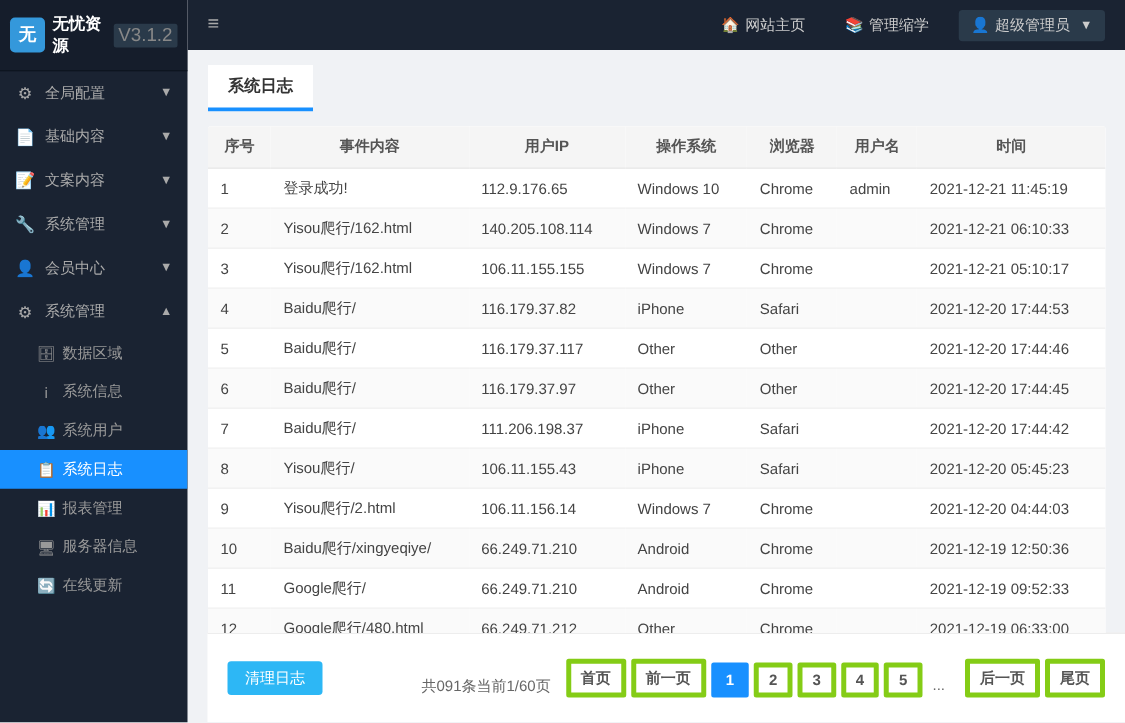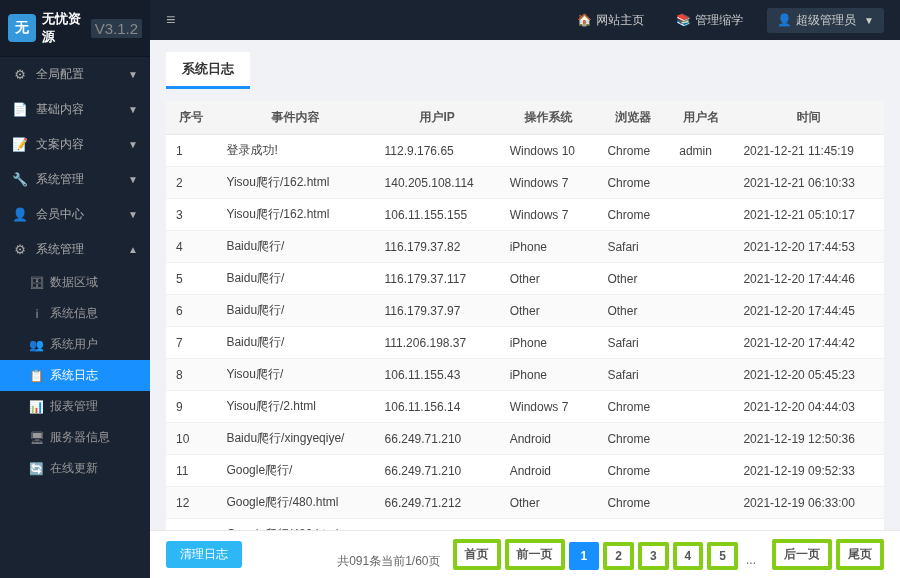--- a/index.html
+++ b/index.html
@@ -34,21 +34,21 @@
 
     
     .table-container { background: #fff; border-radius: 2px; overflow: hidden; }
     table { width: 100%; border-collapse: collapse; font-size: 12px; }
     thead tr { background: #f5f5f5; }
     th { padding: 8px 10px; text-align: center; font-weight: bold; color: #555; border-bottom: 1px solid #e8e8e8; font-size: 12px; }
     td { padding: 7px 10px; border-bottom: 1px solid #f0f0f0; color: #444; font-size: 12px; }
     tr:nth-child(even) td { background: #fafafa; }
 
     
-    .footer { background: #fff; padding: 8px 16px; display: flex; align-items: center; justify-content: space-between; border-top: 1px solid #e8e8e8; flex-shrink: 0; }
+    .footer { background: #fff; padding: 20px 16px; display: flex; align-items: center; justify-content: space-between; border-top: 1px solid #e8e8e8; flex-shrink: 0; margin-left: 16px; }
     .clear-btn { background: #2db7f5; color: #fff; border: none; padding: 5px 14px; border-radius: 3px; cursor: pointer; font-size: 12px; }
     .pagination { display: flex; align-items: flex-end; gap: 4px; font-size: 12px; }
     .pagination span { color: #666; margin-right: 8px; }
     .page-btn { padding: 3px 8px; border: 4px solid #84cc16; background: #fff; cursor: pointer; border-radius: 2px; color: #555; font-size: 12px; font-weight: bold; }
     .page-btn.active { background: #1890ff; color: #fff; border-color: #1890ff; }
     .page-ellipsis { color: #999; padding: 3px 4px; }
   </style>
 </head>
 <body>
 

